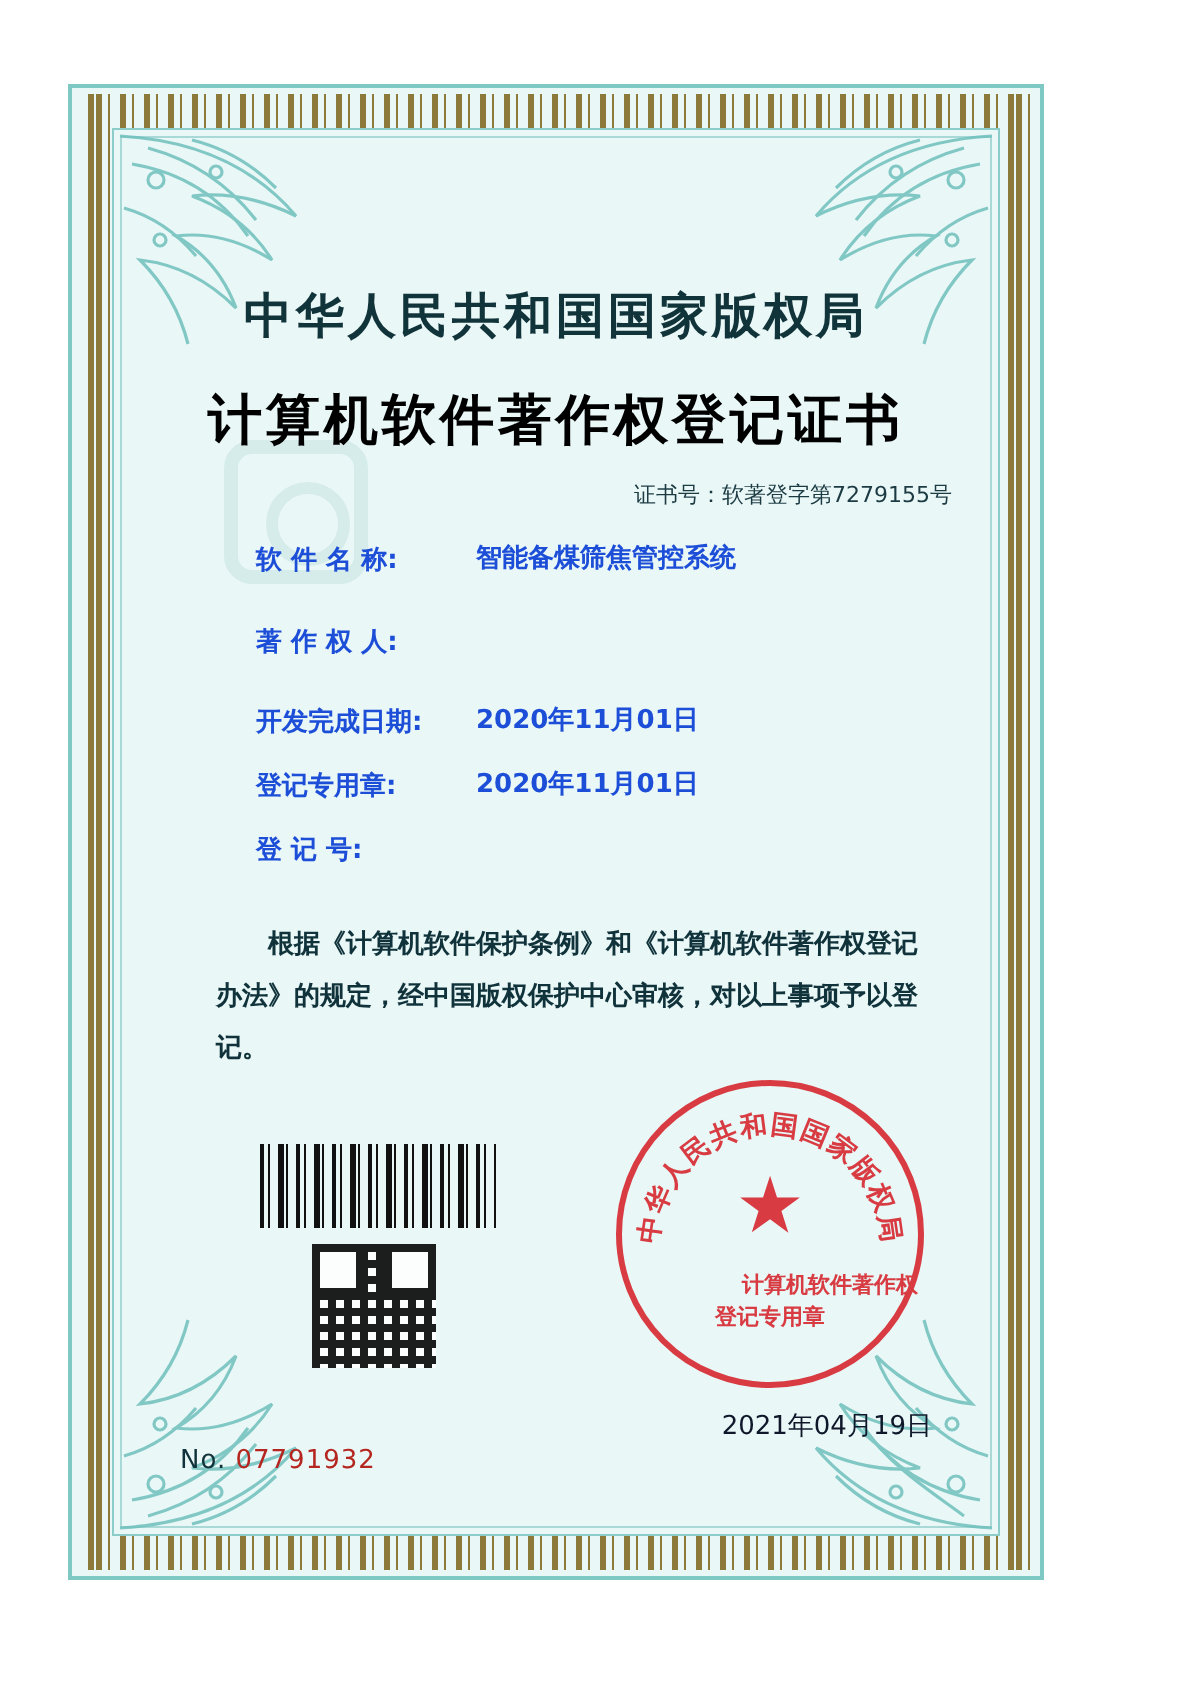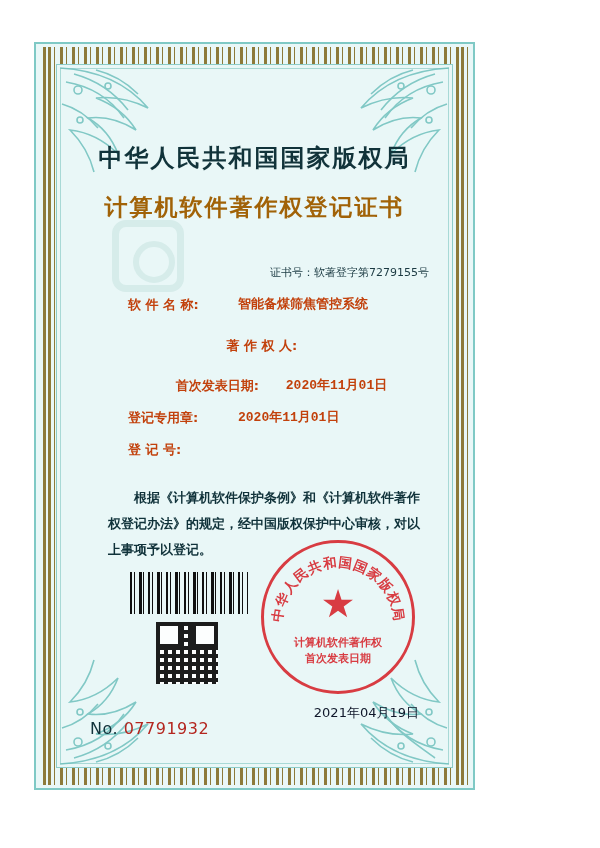--- a/index.html
+++ b/index.html
@@ -12,21 +12,21 @@
     height: 848px;
     font-family: "Liberation Serif", serif;
     overflow: hidden;
   }
 
   
   .cert {
     position: absolute;
     left: 34px;
     top: 42px;
-    width: 441px;
+    width: 488px;
     height: 748px;
     background: #e9f7f7;
     box-sizing: border-box;
   }
 
   
   .border-outer {
     position: absolute;
     inset: 0;
     border: 2px solid #7fc9c5;
@@ -108,65 +108,64 @@
     text-align: center;
     font-size: 24px;
     font-weight: bold;
     letter-spacing: 2px;
     color: #11333a;
     margin-top: 60px;
     font-family: "DejaVu Serif", serif;
   }
   .title2 {
     text-align: center;
-    font-size: 23px;
+    font-size: 27px;
     font-weight: bold;
     letter-spacing: 2px;
-    color: #a16207;
+    color: #000000;
     margin-top: 18px;
     font-family: "DejaVu Serif", serif;
   }
 
   .certno {
     text-align: right;
     font-size: 11px;
     color: #1b3a42;
-    margin-top: 42px;
+    margin-top: 12px;
     padding-right: 6px;
     font-family: "DejaVu Sans", sans-serif;
   }
 
   .fields {
     margin-top: 16px;
     padding-left: 54px;
   }
   .field-row {
     display: flex;
     align-items: flex-start;
     margin-bottom: 13px;
     font-size: 13px;
-    color: #c2410c;
+    color: #1d4ed8;
     font-family: "DejaVu Sans", sans-serif;
   }
   .field-label {
     width: 110px;
     flex: 0 0 110px;
     font-weight: bold;
     letter-spacing: 0px;
     white-space: nowrap;
   }
   .field-value {
     font-weight: bold;
     line-height: 1.45;
-    font-family: Liberation Mono, monospace;
   }
   .field-value .sub {
     display: block;
   }
-  .gap-big { margin-top: 22px; justify-content: center; }
+  .gap-big { margin-top: 22px; }
 
   .paragraph {
     margin-top: 26px;
     padding: 0 14px 0 34px;
     font-size: 13px;
     line-height: 2.0;
     color: #10323a;
     font-family: "DejaVu Sans", sans-serif;
     text-indent: 26px;
     font-weight: bold;
@@ -241,29 +240,29 @@
     letter-spacing: 1px;
   }
   .seal .line1, .seal .line2 {
     position: absolute;
     left: 0; right: 0;
     text-align: center;
     font-size: 11px;
     font-weight: bold;
     font-family: "DejaVu Sans", sans-serif;
   }
-  .seal .line1 { top: 92px; }
+  .seal .line1 { top: 92px; text-align: right; }
   .seal .line2 { top: 108px; }
 
   
   .footer-no {
     position: absolute;
     left: 56px;
     bottom: 52px;
-    font-size: 16px;
+    font-size: 13px;
     color: #b4261f;
     font-family: "DejaVu Sans", sans-serif;
     letter-spacing: .5px;
   }
   .footer-no .prefix { color: #11323a; }
   .footer-date {
     position: absolute;
     right: 56px;
     bottom: 68px;
     font-size: 13px;
@@ -351,21 +350,21 @@
         <div class="field-value">
           <span>智能备煤筛焦管控系统</span>
         </div>
       </div>
 
       <div class="field-row gap-big">
         <div class="field-label">著 作 权 人:</div>
       </div>
 
       <div class="field-row gap-big">
-        <div class="field-label">首次发表日期:</div>
+        <div class="field-label">开发完成日期:</div>
         <div class="field-value">2020年11月01日</div>
       </div>
 
       <div class="field-row">
         <div class="field-label">登记专用章:</div>
         <div class="field-value">2020年11月01日</div>
       </div>
 
 
 
@@ -388,21 +387,21 @@
         <defs>
           <path id="sealArc" d="M 18 80 A 56 56 0 0 1 130 80"></path>
         </defs>
         <text>
           <textPath href="#sealArc" startOffset="50%" text-anchor="middle">中华人民共和国国家版权局</textPath>
         </text>
       </svg>
     </div>
     <div class="star">★</div>
     <div class="line1">计算机软件著作权</div>
-    <div class="line2">首次发表日期</div>
+    <div class="line2">登记专用章</div>
   </div>
 
   <div class="footer-no">
     <span class="prefix">No.</span>
     <span>07791932</span>
   </div>
 
   <div class="footer-date">2021年04月19日</div>
 
 </div>

